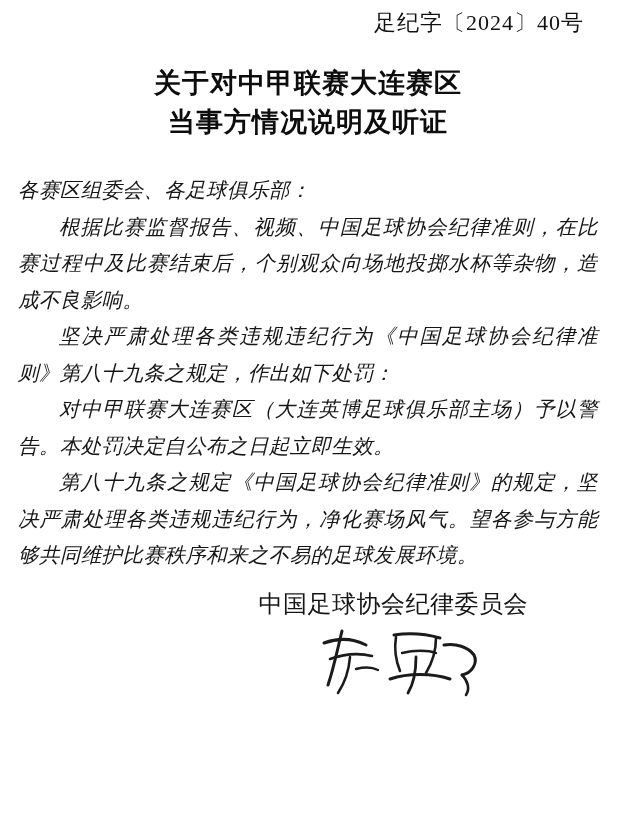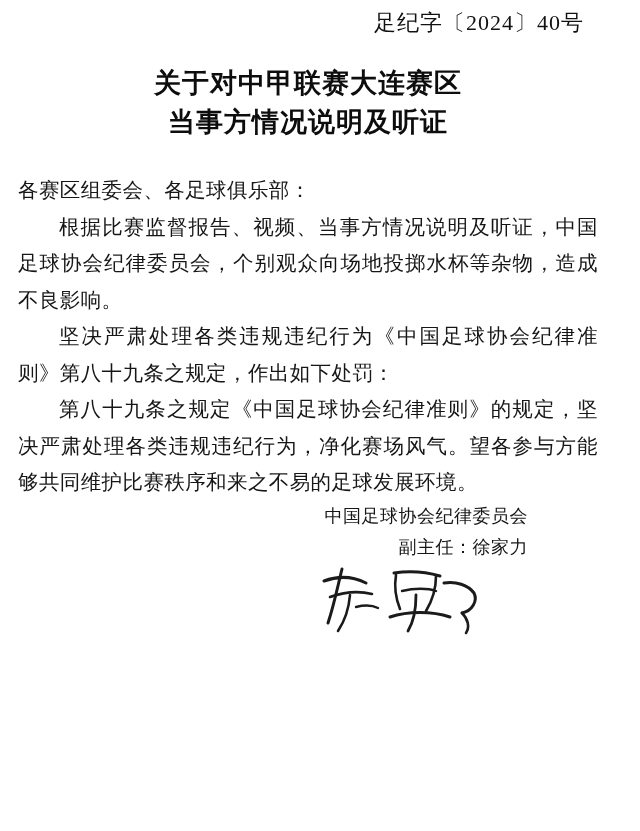--- a/index.html
+++ b/index.html
@@ -41,30 +41,32 @@
     display: block;
   }
   .body-text {
     margin-top: 30px;
     font-size: 20.5px;
     line-height: 1.78;
     text-align: justify;
     text-justify: inter-ideograph;
     letter-spacing: 0.4px;
     color: #161616;
+    font-style: italic;
   }
   .para {
     margin: 0;
     text-indent: 2em;
   }
   .para.no-indent {
     text-indent: 0;
   }
   .signature {
-    font-size: 18px;
+    margin-top: 10px;
+    font-size: 24px;
     line-height: 1.72;
     text-align: right;
     padding-right: 70px;
     color: #161616;
   }
   .sig-line {
     display: block;
     letter-spacing: 0.5px;
   }
   .sign-mark {
@@ -85,28 +87,28 @@
 
   <div class="doc-number">足纪字〔2024〕40号</div>
 
   <div class="title">
     <span class="title-line">关于对中甲联赛大连赛区</span>
     <span class="title-line">当事方情况说明及听证</span>
   </div>
 
   <div class="body-text">
     <p class="para no-indent">各赛区组委会、各足球俱乐部：</p>
-    <p class="para">根据比赛监督报告、视频、当事方情况说明及听证，中国足球协会纪律委员会，个别观众向场地投掷水杯等杂物，造成不良影响。</p>
+    <p class="para">根据比赛监督报告、视频、中国足球协会纪律准则，在比赛过程中及比赛结束后，个别观众向场地投掷水杯等杂物，造成不良影响。</p>
     <p class="para">坚决严肃处理各类违规违纪行为《中国足球协会纪律准则》第八十九条之规定，作出如下处罚：</p>
+    <p class="para">对中甲联赛大连赛区（大连英博足球俱乐部主场）予以警告。本处罚决定自公布之日起立即生效。</p>
     <p class="para">第八十九条之规定《中国足球协会纪律准则》的规定，坚决严肃处理各类违规违纪行为，净化赛场风气。望各参与方能够共同维护比赛秩序和来之不易的足球发展环境。</p>
   </div>
 
   <div class="signature">
     <span class="sig-line">中国足球协会纪律委员会</span>
-    <span class="sig-line">副主任：徐家力</span>
   </div>
 
   <div class="sign-mark">
     <svg width="170" height="76" viewBox="0 0 170 76" aria-hidden="true">
       <g fill="none" stroke="#1b1b1b" stroke-linecap="round" stroke-linejoin="round">
         <path d="M8 20 C24 14, 38 16, 50 22" stroke-width="3"></path>
         <path d="M26 8 C22 24, 18 44, 12 62" stroke-width="3"></path>
         <path d="M14 36 C28 31, 44 30, 56 33" stroke-width="2.6"></path>
         <path d="M34 34 C33 46, 30 58, 22 70" stroke-width="2.6"></path>
         <path d="M40 46 C48 44, 56 44, 62 47" stroke-width="2.4"></path>

